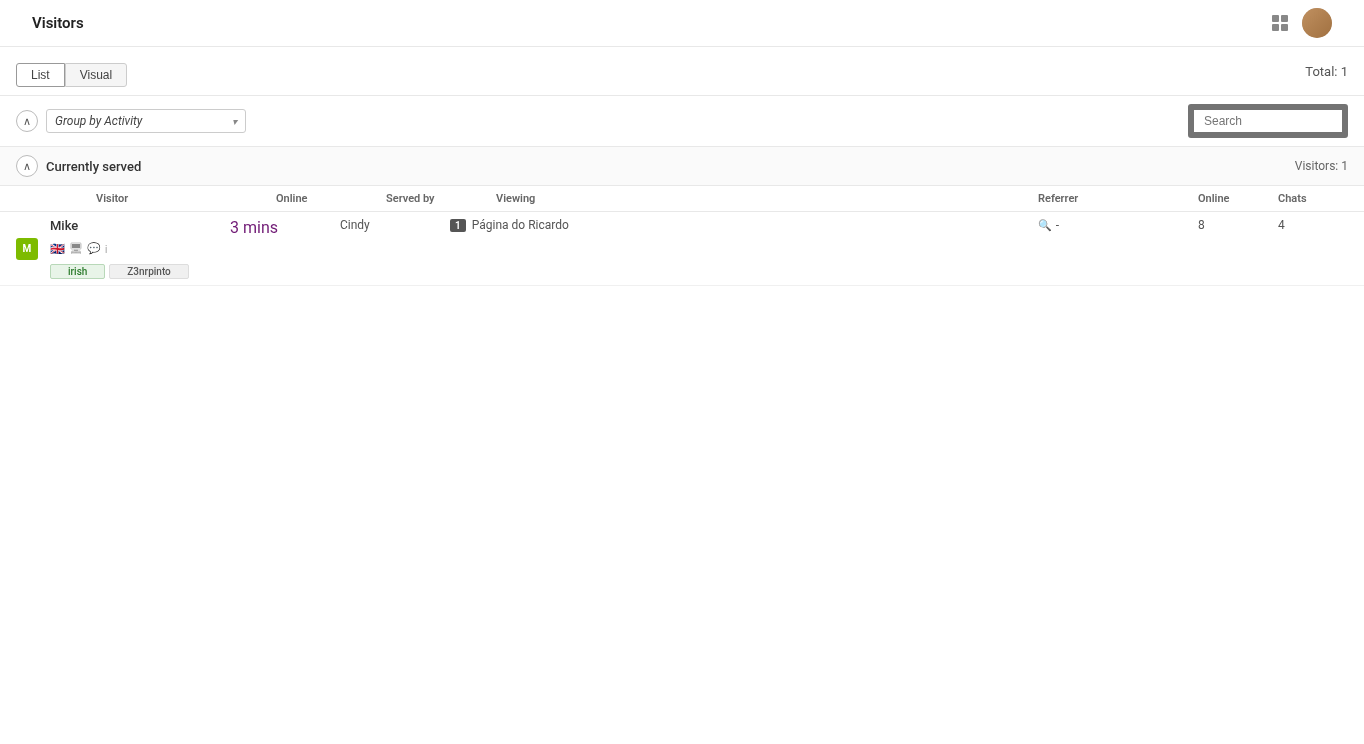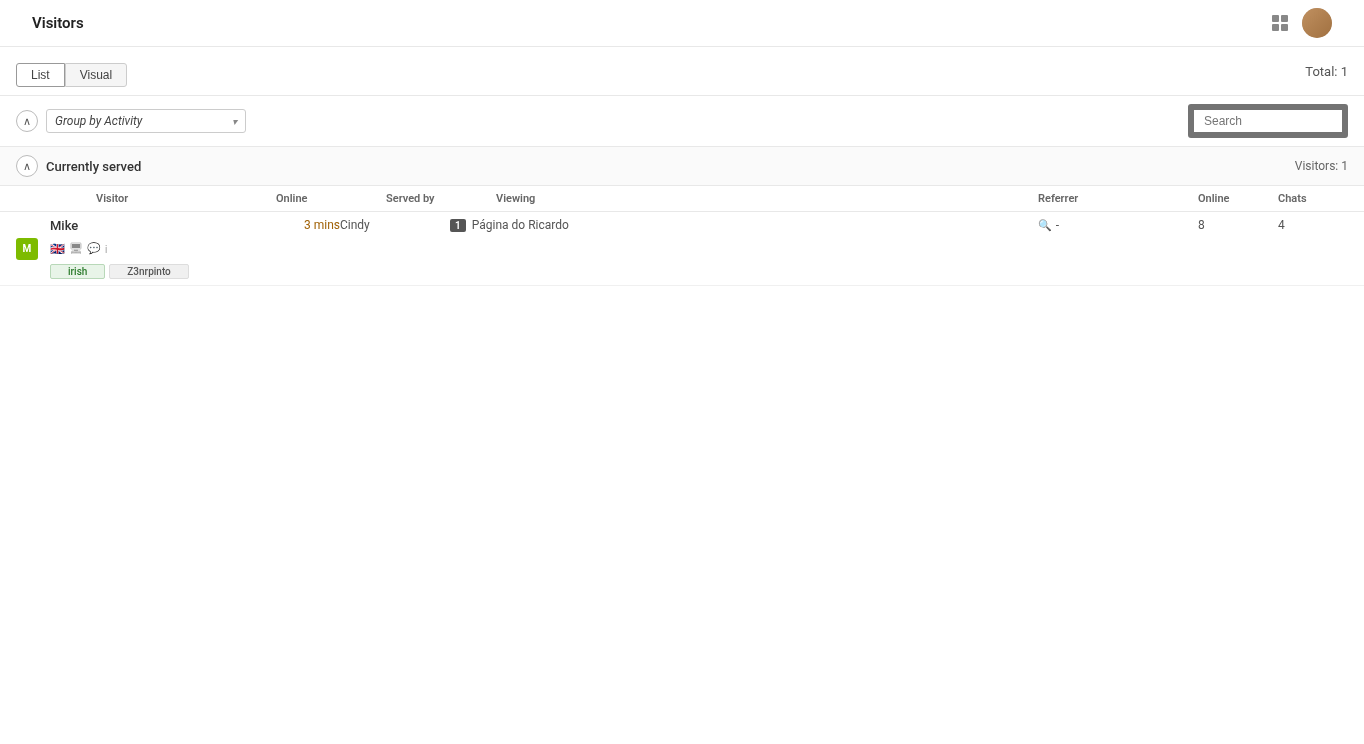--- a/index.html
+++ b/index.html
@@ -258,23 +258,22 @@
       border: 1px solid #b8d8b8;
     }
 
     .tag-z23nrpinto {
       background: #f0f0f0;
       color: #555;
       border: 1px solid #ddd;
     }
 
     .online-cell {
-      font-size: 12px;
-      color: #a16207;
-      text-align: right;
+      font-size: 16px;
+      color: #701a75;
     }
 
     .served-cell {
       font-size: 12px;
       color: #555;
     }
 
     .viewing-cell {
       display: flex;
       align-items: center;

